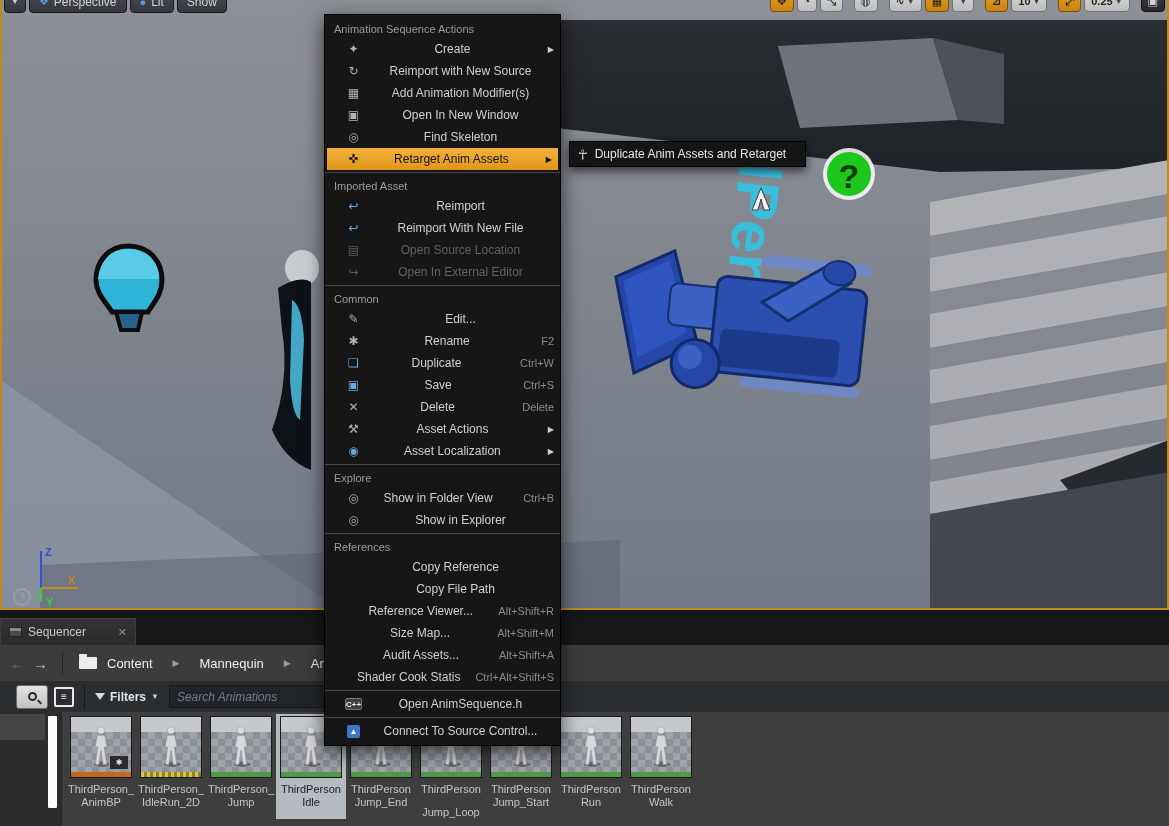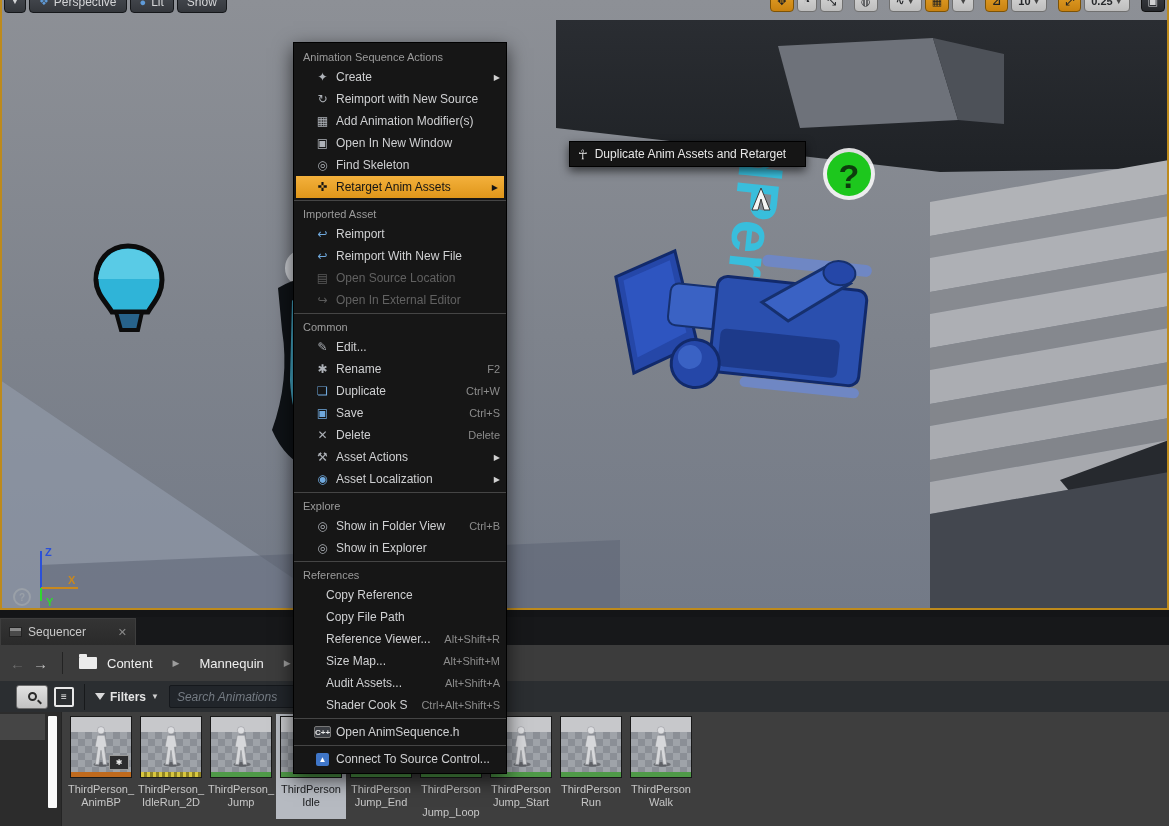--- a/index.html
+++ b/index.html
@@ -64,29 +64,29 @@
   .thumb .sky{position:absolute;left:0;top:0;right:0;height:15px;background:#c7c8cb;}
   .thumb .floor{position:absolute;left:0;top:15px;right:0;bottom:0;background:repeating-conic-gradient(#9fa3a9 0% 25%,#8b8f96 0% 50%);background-size:14px 14px;}
   .thumb svg{position:absolute;left:50%;top:7px;transform:translateX(-50%);}
   .thumb .bar{position:absolute;left:0;right:0;bottom:0;height:5px;}
   .thumb .bar.dotted{background:repeating-linear-gradient(90deg,#d8c63f 0 3px,#8f8326 3px 6px)!important;}
   .thumb .badge{position:absolute;right:2px;bottom:7px;width:20px;height:15px;background:#2c2c2e;border:1px solid #9a9a9a;color:#e8e8e8;font-size:8px;text-align:center;line-height:14px;}
   .tlabel{margin-top:5px;font-size:11px;line-height:13px;color:#c6c6c6;text-align:center;white-space:nowrap;}
   .tile.selected .tlabel{color:#1b1c1e;}
 
   
-  .cmenu{position:absolute;left:293px;top:14px;width:214px;background:#161616;border:1px solid #000;box-shadow:0 6px 18px rgba(0,0,0,.65);z-index:10;padding:3px 0;margin-top:28px;}
+  .cmenu{position:absolute;left:324px;top:14px;width:237px;background:#161616;border:1px solid #000;box-shadow:0 6px 18px rgba(0,0,0,.65);z-index:10;padding:3px 0;}
   .menu-header{padding:5px 9px 3px;font-size:11px;color:#9b9b9b;}
   .menu-separator{border-top:1px solid #454545;margin:2px 0;}
   .menu-item{position:relative;height:22px;display:flex;align-items:center;padding:0 6px 0 20px;color:#cfd0d2;font-size:12px;}
   .menu-item .mi-icon{width:17px;margin-right:5px;text-align:center;font-size:12px;color:#aeb2b8;flex:none;}
   .menu-item .mi-icon.blue{color:#6fa8dc;}
   .menu-item .mi-icon.cpp{font-size:8px;font-weight:bold;background:#3a3d42;border:1px solid #777;border-radius:2px;color:#e8e8e8;width:17px;height:12px;line-height:11px;}
   .menu-item .mi-icon.sc{background:#3f76c8;border-radius:2px;color:#fff;width:13px;height:13px;line-height:13px;font-size:8px;margin:0 7px 0 2px;}
-  .menu-item .mi-label{flex:1;white-space:nowrap;overflow:hidden;}
+  .menu-item .mi-label{flex:1;white-space:nowrap;overflow:hidden;text-align:center;}
   .menu-item .mi-shortcut{color:#8b8b8b;font-size:11px;margin-left:14px;}
   .menu-item .mi-arrow{margin-left:10px;color:#cfcfcf;font-size:8px;}
   .menu-item.disabled{color:#616161;}
   .menu-item.disabled .mi-icon{color:#5a5a5a;}
   .menu-item.highlighted{background:linear-gradient(#f4b13c,#df961a);color:#141414;margin:0 2px;padding-left:18px;}
   .menu-item.highlighted .mi-icon,.menu-item.highlighted .mi-arrow,.menu-item.highlighted .mi-shortcut{color:#141414;}
   .menu-item.no-icon{padding-left:32px;}
 
   .submenu{position:absolute;left:569px;top:141px;width:237px;height:26px;background:#151515;border:1px solid #000;box-shadow:0 4px 10px rgba(0,0,0,.6);z-index:11;display:flex;align-items:center;padding:0 8px;color:#e6e6e6;font-size:12px;gap:7px;}
   .submenu .mi-icon{color:#e0e0e0;font-size:13px;}

